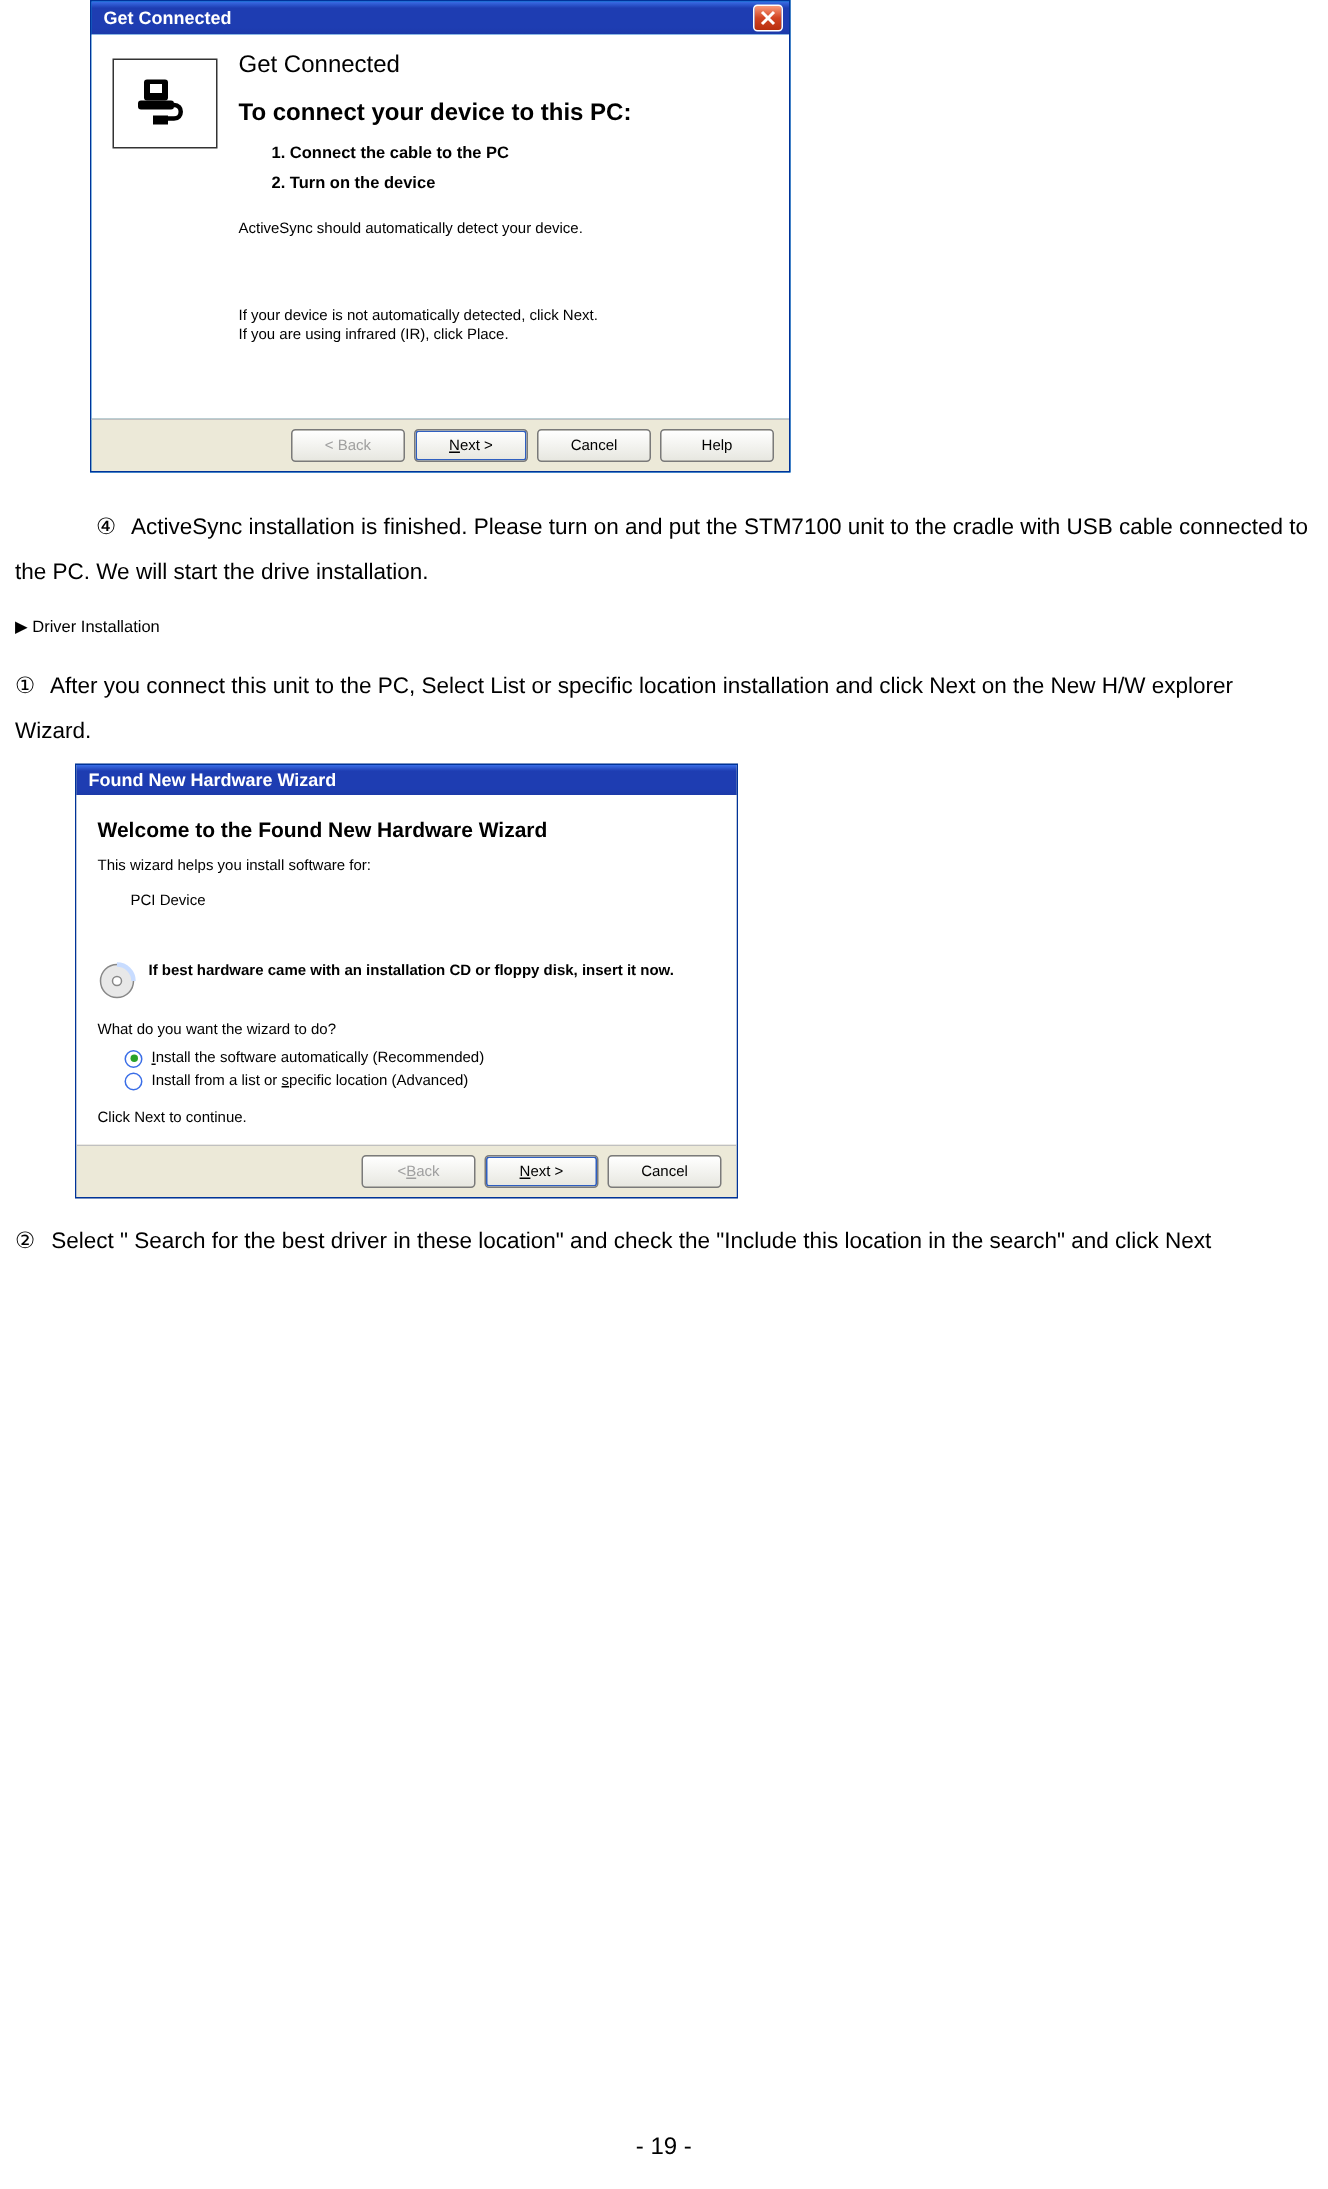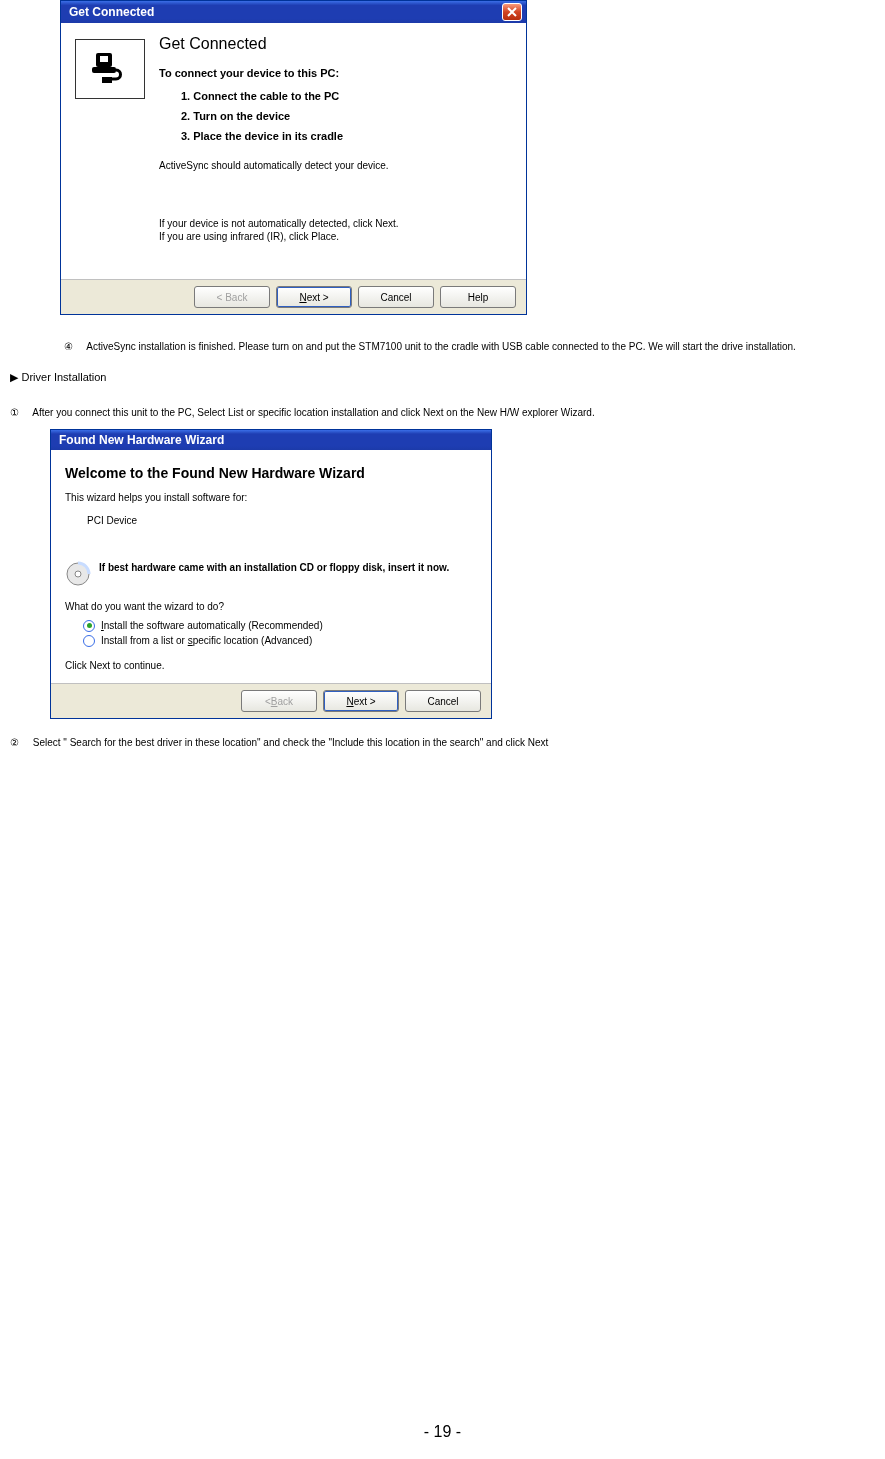--- a/index.html
+++ b/index.html
@@ -64,21 +64,21 @@
     border: 1px solid #333;
     margin: 6px 14px 0 4px;
     display: flex;
     align-items: center;
     justify-content: center;
     background: #fff;
   }
   .iconbox svg { width: 40px; height: 40px; }
   .dlg1-right { flex: 1; font-family: Tahoma, Arial, sans-serif; }
   .dlg1-title { font-size: 16px; margin: 2px 0 14px 0; }
-  .dlg1-label { font-size: 11px; font-weight: bold; margin-bottom: 8px; }
+  .dlg1-label { font-size: 16px; font-weight: bold; margin-bottom: 8px; }
   .dlg1-steps { font-size: 11px; font-weight: bold; margin-left: 22px; line-height: 1.8; }
   .dlg1-note1 { font-size: 10px; margin-top: 14px; }
   .dlg1-note2 { font-size: 10px; margin-top: 46px; line-height: 1.3; }
 
   .dlg-bottombar {
     background: #ece9d8;
     border-top: 1px solid #c0c0c0;
     height: 34px;
     display: flex;
     align-items: center;
@@ -97,21 +97,21 @@
     display: flex;
     align-items: center;
     justify-content: center;
     padding: 0 6px;
   }
   .winbtn.disabled { color: #a0a0a0; }
   .winbtn.default { box-shadow: 0 0 0 1px #2f5fc0 inset; }
 
   
   .doc-para {
-    font-size: 10px;
+    font-size: 15px;
     line-height: 2.0;
     margin-top: 22px;
   }
   .indent { margin-left: 54px; }
   .circ { display: inline-block; width: 20px; }
   .section-head {
     font-size: 11px;
     font-weight: normal;
     margin-top: 14px;
   }
@@ -194,21 +194,20 @@
           <path d="M26 21 C32 21 32 30 26 30 L20 30" stroke="#000" stroke-width="3" fill="none"></path>
           <rect x="12" y="28" width="10" height="6" fill="#000"></rect>
         </svg>
       </div>
       <div class="dlg1-right">
         <div class="dlg1-title">Get Connected</div>
         <div class="dlg1-label">To connect your device to this PC:</div>
         <div class="dlg1-steps">
           <div>1.  Connect the cable to the PC</div>
           <div>2.  Turn on the device</div>
-          <div>3.  Place the device in its cradle</div>
         </div>
         <div class="dlg1-note1">ActiveSync should automatically detect your device.</div>
         <div class="dlg1-note2">
           <div>If your device is not automatically detected, click Next.</div>
           <div>If you are using infrared (IR), click Place.</div>
         </div>
       </div>
     </div>
     <div class="dlg-bottombar">
       <div class="winbtn disabled">&lt; Back</div>

